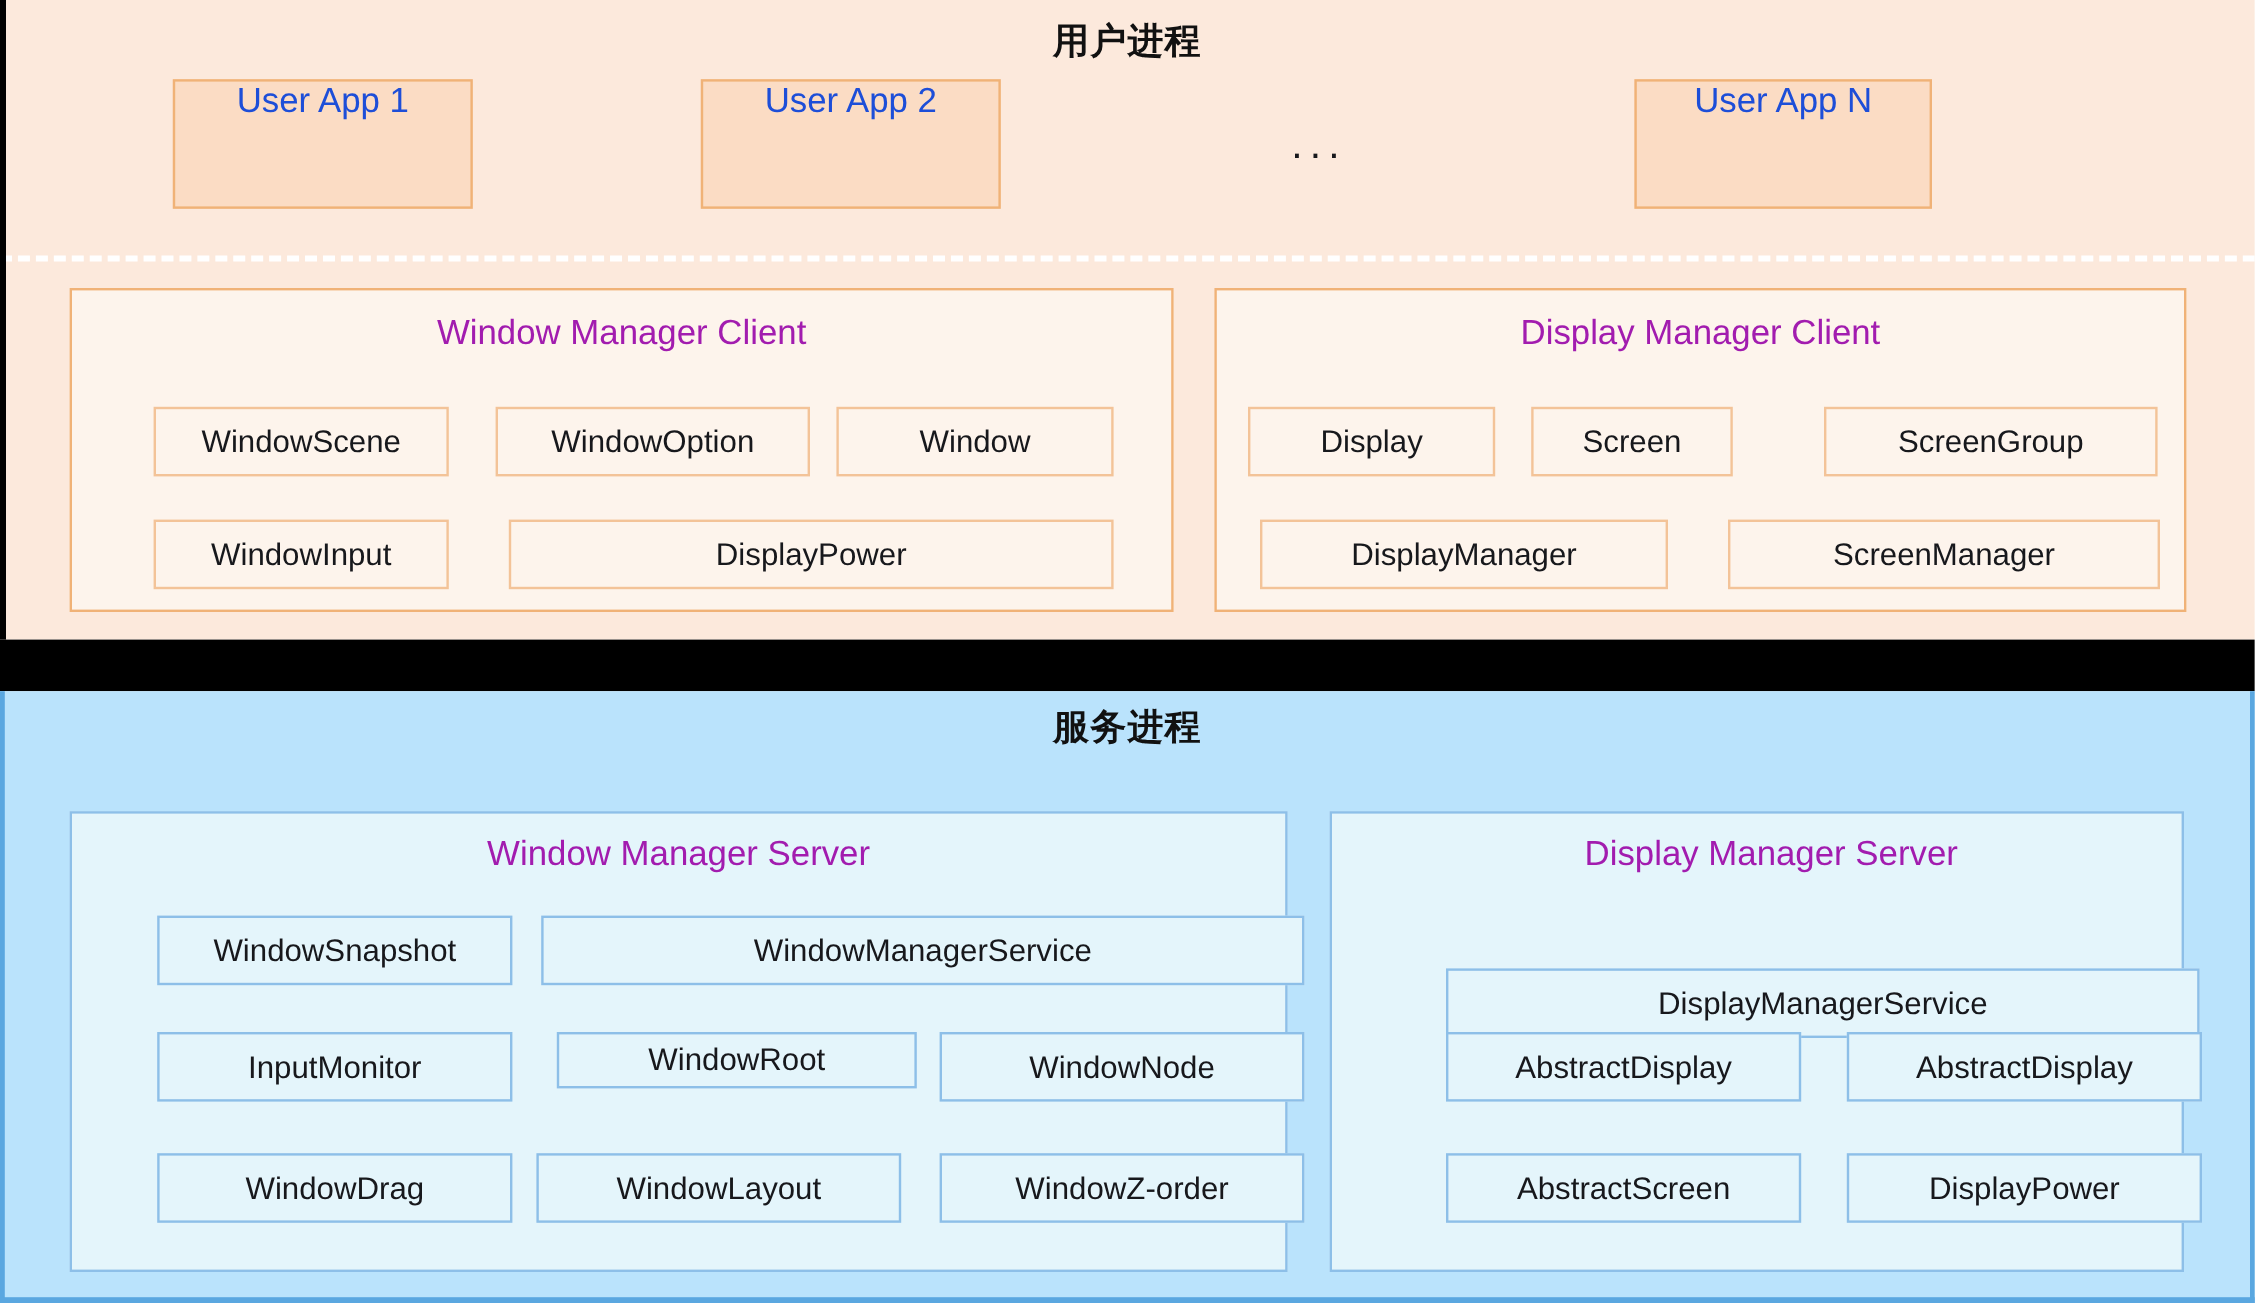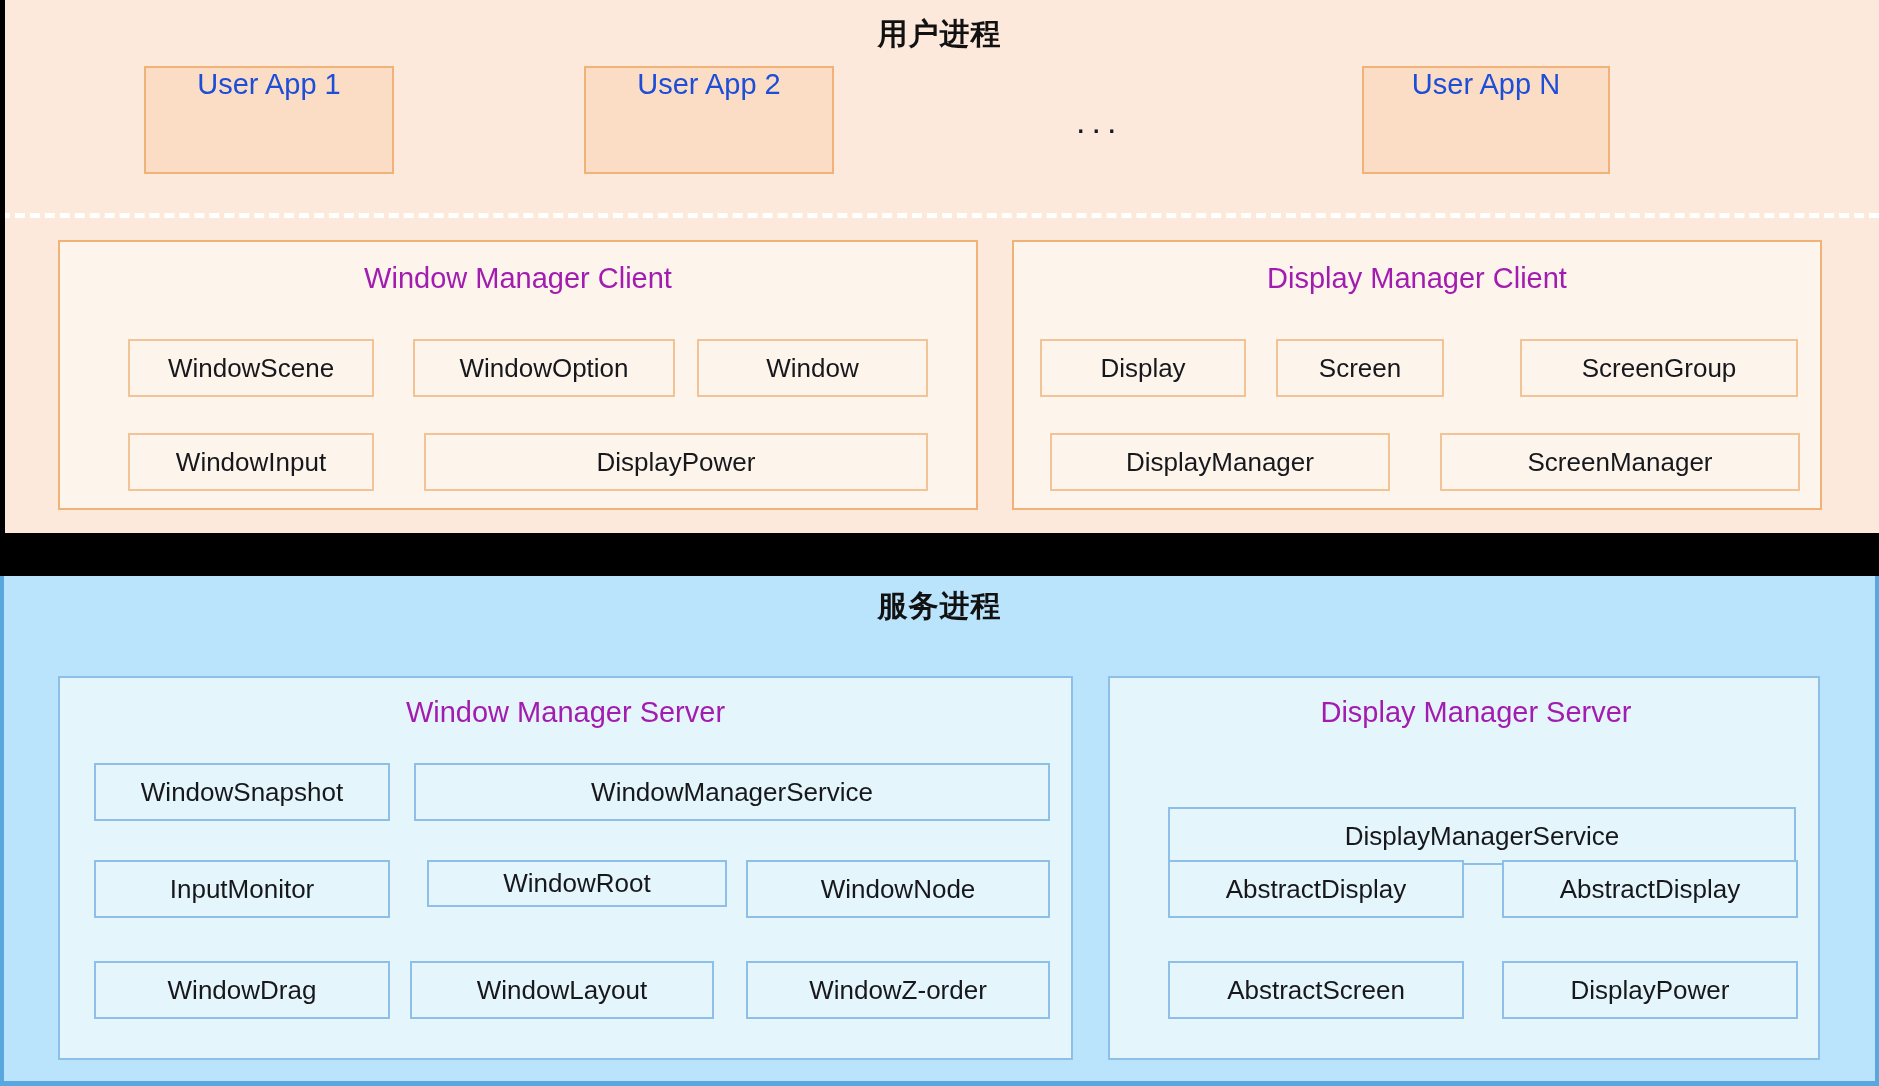--- a/index.html
+++ b/index.html
@@ -144,20 +144,21 @@
     white-space: nowrap;
   }
   .leaf.client {
     background: #fdf4ec;
     border: 2px solid #f3c398;
     margin-top: 11px;
   }
   .leaf.server {
     background: #e4f5fb;
     border: 2px solid #8dbfe8;
+    margin-left: 37px;
   }
 </style>
 </head>
 <body>
 
 <div id="diagram">
 
   <div class="band-user"></div>
 
   <div class="band-title user">用户进程</div>

